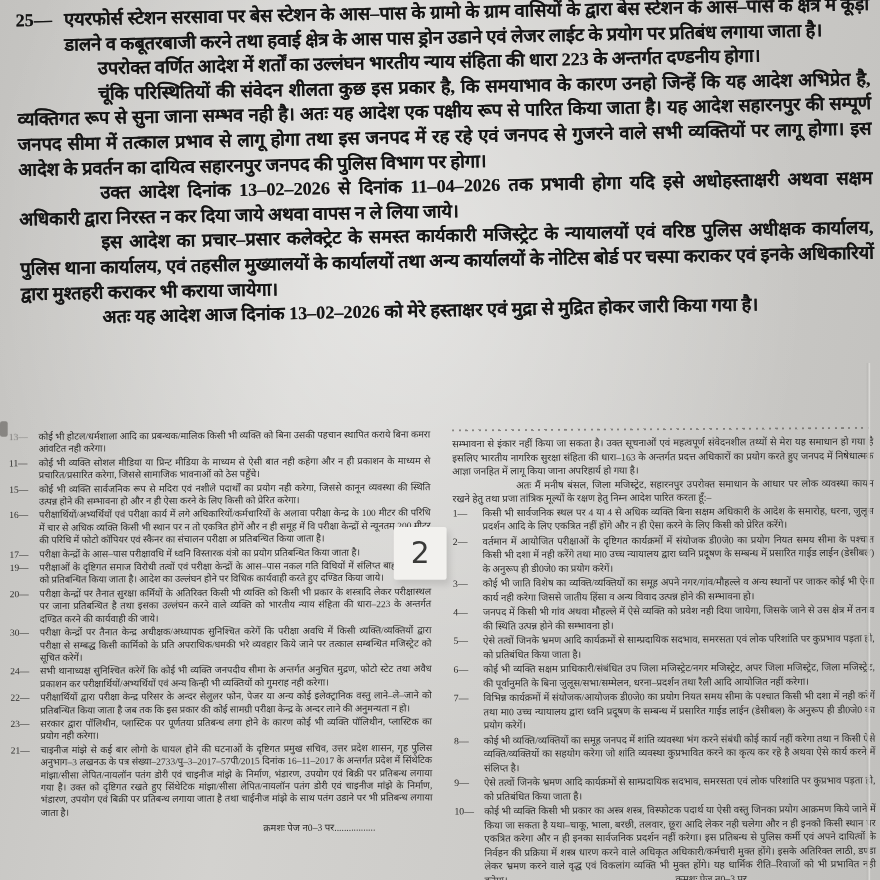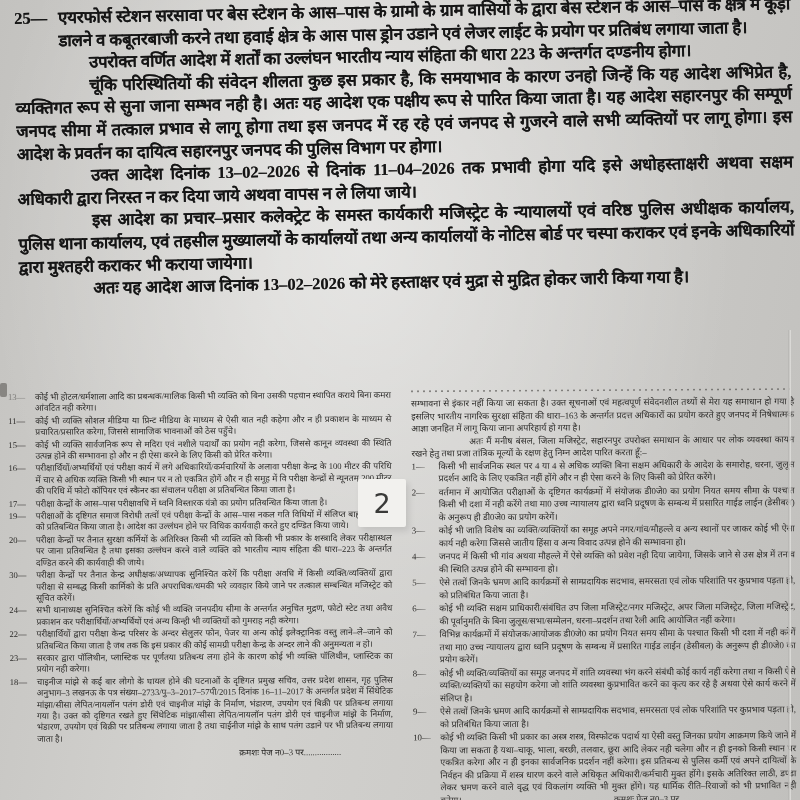--- a/index.html
+++ b/index.html
@@ -130,21 +130,21 @@
       </div>
       <div class="item">
         <span class="n">22—</span>
         <span>परीक्षार्थियों द्वारा परीक्षा केन्द्र परिसर के अन्दर सेलुलर फोन, पेजर या अन्य कोई इलेक्ट्रानिक वस्तु लाने–ले–जाने को प्रतिबन्धित किया जाता है जब तक कि इस प्रकार की कोई सामग्री परीक्षा केन्द्र के अन्दर लाने की अनुमन्यता न हो।</span>
       </div>
       <div class="item">
         <span class="n">23—</span>
         <span>सरकार द्वारा पॉलिथीन, प्लास्टिक पर पूर्णतया प्रतिबन्ध लगा होने के कारण कोई भी व्यक्ति पॉलिथीन, प्लास्टिक का प्रयोग नही करेगा।</span>
       </div>
       <div class="item">
-        <span class="n">18—</span>
+        <span class="n">21—</span>
         <span>चाइनीज मांझे से कई बार लोगो के घायल होने की घटनाओं के दृष्टिगत प्रमुख सचिव, उत्तर प्रदेश शासन, गृह पुलिस अनुभाग–3 लखनऊ के पत्र संख्या–2733/पु–3–2017–57पी/2015 दिनांक 16–11–2017 के अन्तर्गत प्रदेश में सिंथेटिक मांझा/सीसा लेपित/नायलॉन पतंग डोरी एवं चाइनीज मांझे के निर्माण, भंडारण, उपयोग एवं बिक्री पर प्रतिबन्ध लगाया गया है। उक्त को दृष्टिगत रखते हुए सिंथेटिक मांझा/सीसा लेपित/नायलॉन पतंग डोरी एवं चाइनीज मांझे के निर्माण, भंडारण, उपयोग एवं बिक्री पर प्रतिबन्ध लगाया जाता है तथा चाईनीज मांझे के साथ पतंग उडाने पर भी प्रतिबन्ध लगाया जाता है।</span>
       </div>
       <div class="footer-left">क्रमशः पेज न0–3 पर.................</div>
     </div>
 
     <div class="col col-right">
       <div class="clip-strip"></div>
       <p class="opening">सम्भावना से इंकार नहीं किया जा सकता है। उक्त सूचनाओं एवं महत्वपूर्ण संवेदनशील तथ्यों से मेरा यह समाधान हो गया है इसलिए भारतीय नागरिक सुरक्षा संहिता की धारा–163 के अन्तर्गत प्रदत्त अधिकारों का प्रयोग करते हुए जनपद में निषेधात्मक आज्ञा जनहित में लागू किया जाना अपरिहार्य हो गया है।</p>
       <p class="order-intro">अतः मैं मनीष बंसल, जिला मजिस्ट्रेट, सहारनपुर उपरोक्त समाधान के आधार पर लोक व्यवस्था कायम रखने हेतु तथा प्रजा तांत्रिक मूल्यों के रक्षण हेतु निम्न आदेश पारित करता हूँ:–</p>
       <div class="item">

